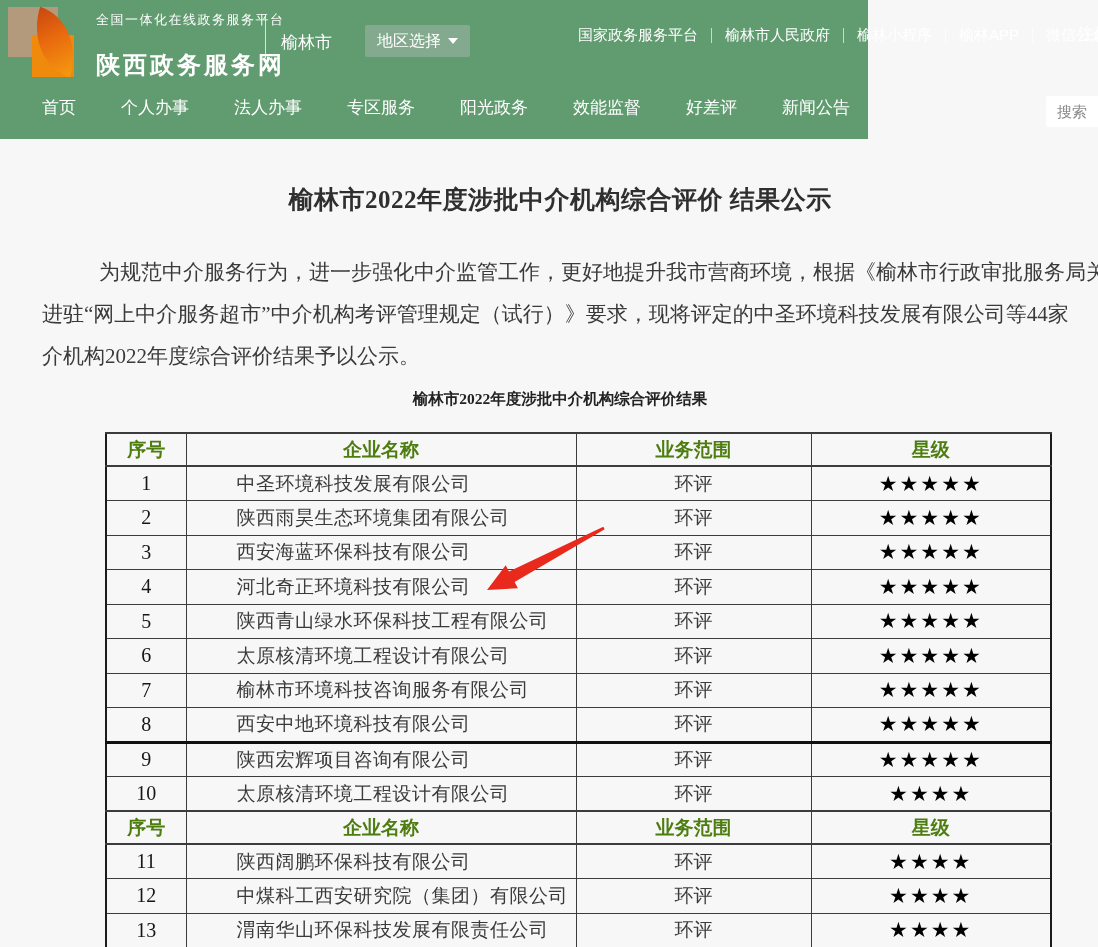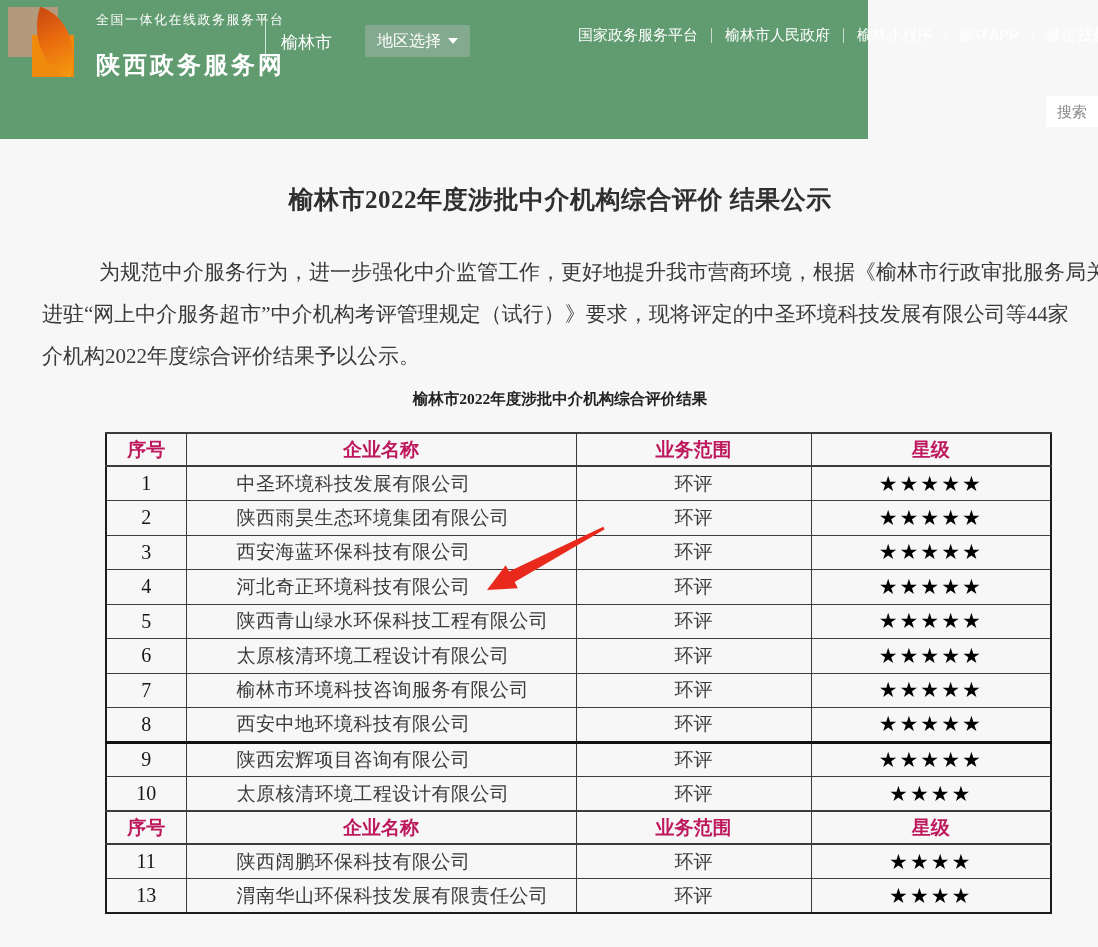--- a/index.html
+++ b/index.html
@@ -66,21 +66,21 @@
                    font-size:15.5px; font-weight:bold; color:#222; }
 
   
   table.eval { position:absolute; left:105px; top:293px; width:945px;
                border-collapse:collapse; table-layout:fixed;
                font-family:"Liberation Serif","DejaVu Serif", serif; }
   table.eval col.c-no { width:80px; } table.eval col.c-name { width:390px; }
   table.eval col.c-scope { width:235px; } table.eval col.c-stars { width:240px; }
   table.eval th, table.eval td { border:1px solid #3c3c3c; overflow:hidden; }
   table.eval { border:2px solid #1c1c1c; }
-  table.eval tr.hdr th { height:33px; font-size:19px; font-weight:bold; color:#be185d;
+  table.eval tr.hdr th { height:33px; font-size:19px; font-weight:bold; color:#4d7c0f;
                          text-align:center; border-top-width:2px; border-bottom-width:2px; }
   table.eval td { height:34.5px; font-size:19px; color:#3a3a3a; text-align:center; }
   table.eval td.cell-no { font-size:20px; color:#161616; font-family:"Liberation Serif", serif; }
   table.eval td.cell-name { text-align:left; padding-left:50px; letter-spacing:0.5px;margin-top:36px; }
   table.eval td.cell-stars { font-size:21px; color:#000; letter-spacing:2px; font-weight:bold;
                              font-family:"DejaVu Sans", sans-serif; }
   table.eval tr[data-no="8"] td { border-bottom-width:3px; border-bottom-color:#111; }
 
   
   .arrow-overlay { position:absolute; left:480px; top:520px; width:132px; height:76px; pointer-events:none; }
@@ -110,20 +110,30 @@
       <span class="ql">榆林市人民政府</span>
       <span class="sep"></span>
       <span class="ql">榆林小程序</span>
       <span class="sep"></span>
       <span class="ql">榆林APP</span>
       <span class="sep"></span>
       <span class="ql">微信公众号</span>
     </div>
   <div class="register-link">注册</div>
 
+  <nav class="main-nav">
+      <span class="nav-item">首页</span>
+      <span class="nav-item">个人办事</span>
+      <span class="nav-item">法人办事</span>
+      <span class="nav-item">专区服务</span>
+      <span class="nav-item">阳光政务</span>
+      <span class="nav-item">效能监督</span>
+      <span class="nav-item">好差评</span>
+      <span class="nav-item">新闻公告</span>
+    </nav>
   <input class="search-box" type="text" placeholder="搜索" style="">
 </header>
 
 <main class="doc">
   <h1 class="doc-title">榆林市2022年度涉批中介机构综合评价 结果公示</h1>
   <div class="doc-para">
       <div class="pline">为规范中介服务行为，进一步强化中介监管工作，更好地提升我市营商环境，根据《榆林市行政审批服务局关</div>
       <div class="pline">进驻“网上中介服务超市”中介机构考评管理规定（试行）》要求，现将评定的中圣环境科技发展有限公司等44家</div>
       <div class="pline">介机构2022年度综合评价结果予以公示。</div>
     </div>
@@ -208,20 +218,26 @@
           <th>企业名称</th>
           <th>业务范围</th>
           <th>星级</th>
         </tr>
         <tr data-no="11">
           <td class="cell-no">11</td>
           <td class="cell-name">陕西阔鹏环保科技有限公司</td>
           <td class="cell-scope">环评</td>
           <td class="cell-stars">★★★★</td>
         </tr>
+        <tr data-no="12">
+          <td class="cell-no">12</td>
+          <td class="cell-name">中煤科工西安研究院（集团）有限公司</td>
+          <td class="cell-scope">环评</td>
+          <td class="cell-stars">★★★★</td>
+        </tr>
         <tr data-no="13">
           <td class="cell-no">13</td>
           <td class="cell-name">渭南华山环保科技发展有限责任公司</td>
           <td class="cell-scope">环评</td>
           <td class="cell-stars">★★★★</td>
         </tr>
       </tbody>
   </table>
 </main>
 

